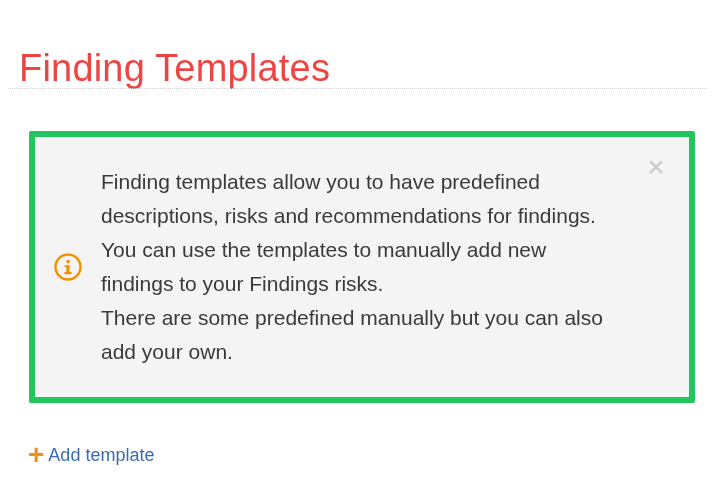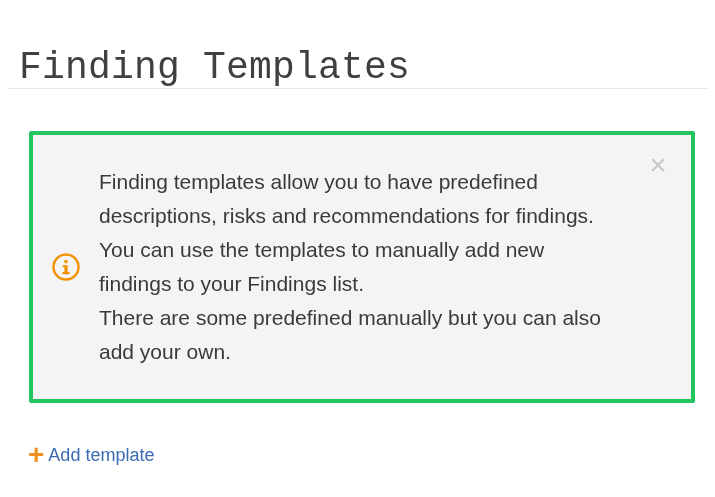--- a/index.html
+++ b/index.html
@@ -22,24 +22,23 @@
   }
 
   
   .page-title {
     position: absolute;
     left: 19px;
     top: 20px;
     font-size: 38px;
     line-height: 46px;
     font-weight: 400;
-    color: #404040;
+    color: #ef4444;
     letter-spacing: 0.2px;
     white-space: nowrap;
-    font-family: Liberation Mono, monospace;
   }
 
   
   .title-rule {
     position: absolute;
     left: 8px;
     top: 88px;
     width: 699px;
     height: 0;
     border-top: 1px dotted #d4d4d4;
@@ -47,21 +46,21 @@
 
   
   .info-panel {
     position: absolute;
     left: 29px;
     top: 131px;
     width: 666px;
     height: 272px;
     box-sizing: border-box;
     background: #f4f4f4;
-    border: 4px solid #22c55e;
+    border: 6px solid #22c55e;
     border-radius: 2px;
   }
 
   .info-panel-inner {
     position: relative;
     width: 100%;
     height: 100%;
     display: flex;
     align-items: center;
   }
@@ -149,21 +148,21 @@
           <circle cx="15" cy="15" r="12.5" fill="none" stroke="#f29100" stroke-width="2.4"></circle>
           <circle cx="15" cy="9.6" r="1.8" fill="#f29100"></circle>
           <rect x="13.4" y="13.2" width="3.2" height="8.4" rx="0.4" fill="#f29100"></rect>
           <rect x="11.4" y="20.1" width="7.2" height="2.1" rx="0.4" fill="#f29100"></rect>
           <rect x="11.6" y="13.2" width="3.2" height="2.0" rx="0.4" fill="#f29100"></rect>
         </svg>
       </span>
 
       <div class="info-body">
         <p>Finding templates allow you to have predefined descriptions, risks and recommendations for findings.</p>
-        <p>You can use the templates to manually add new findings to your Findings list.</p>
+        <p>You can use the templates to manually add new findings to your Findings risks.</p>
         <p>There are some predefined manually but you can also add your own.</p>
       </div>
 
       <div class="close-button">×</div>
 
     </div>
   </div>
 
   <div class="add-link">
     <span class="add-plus">+</span>

